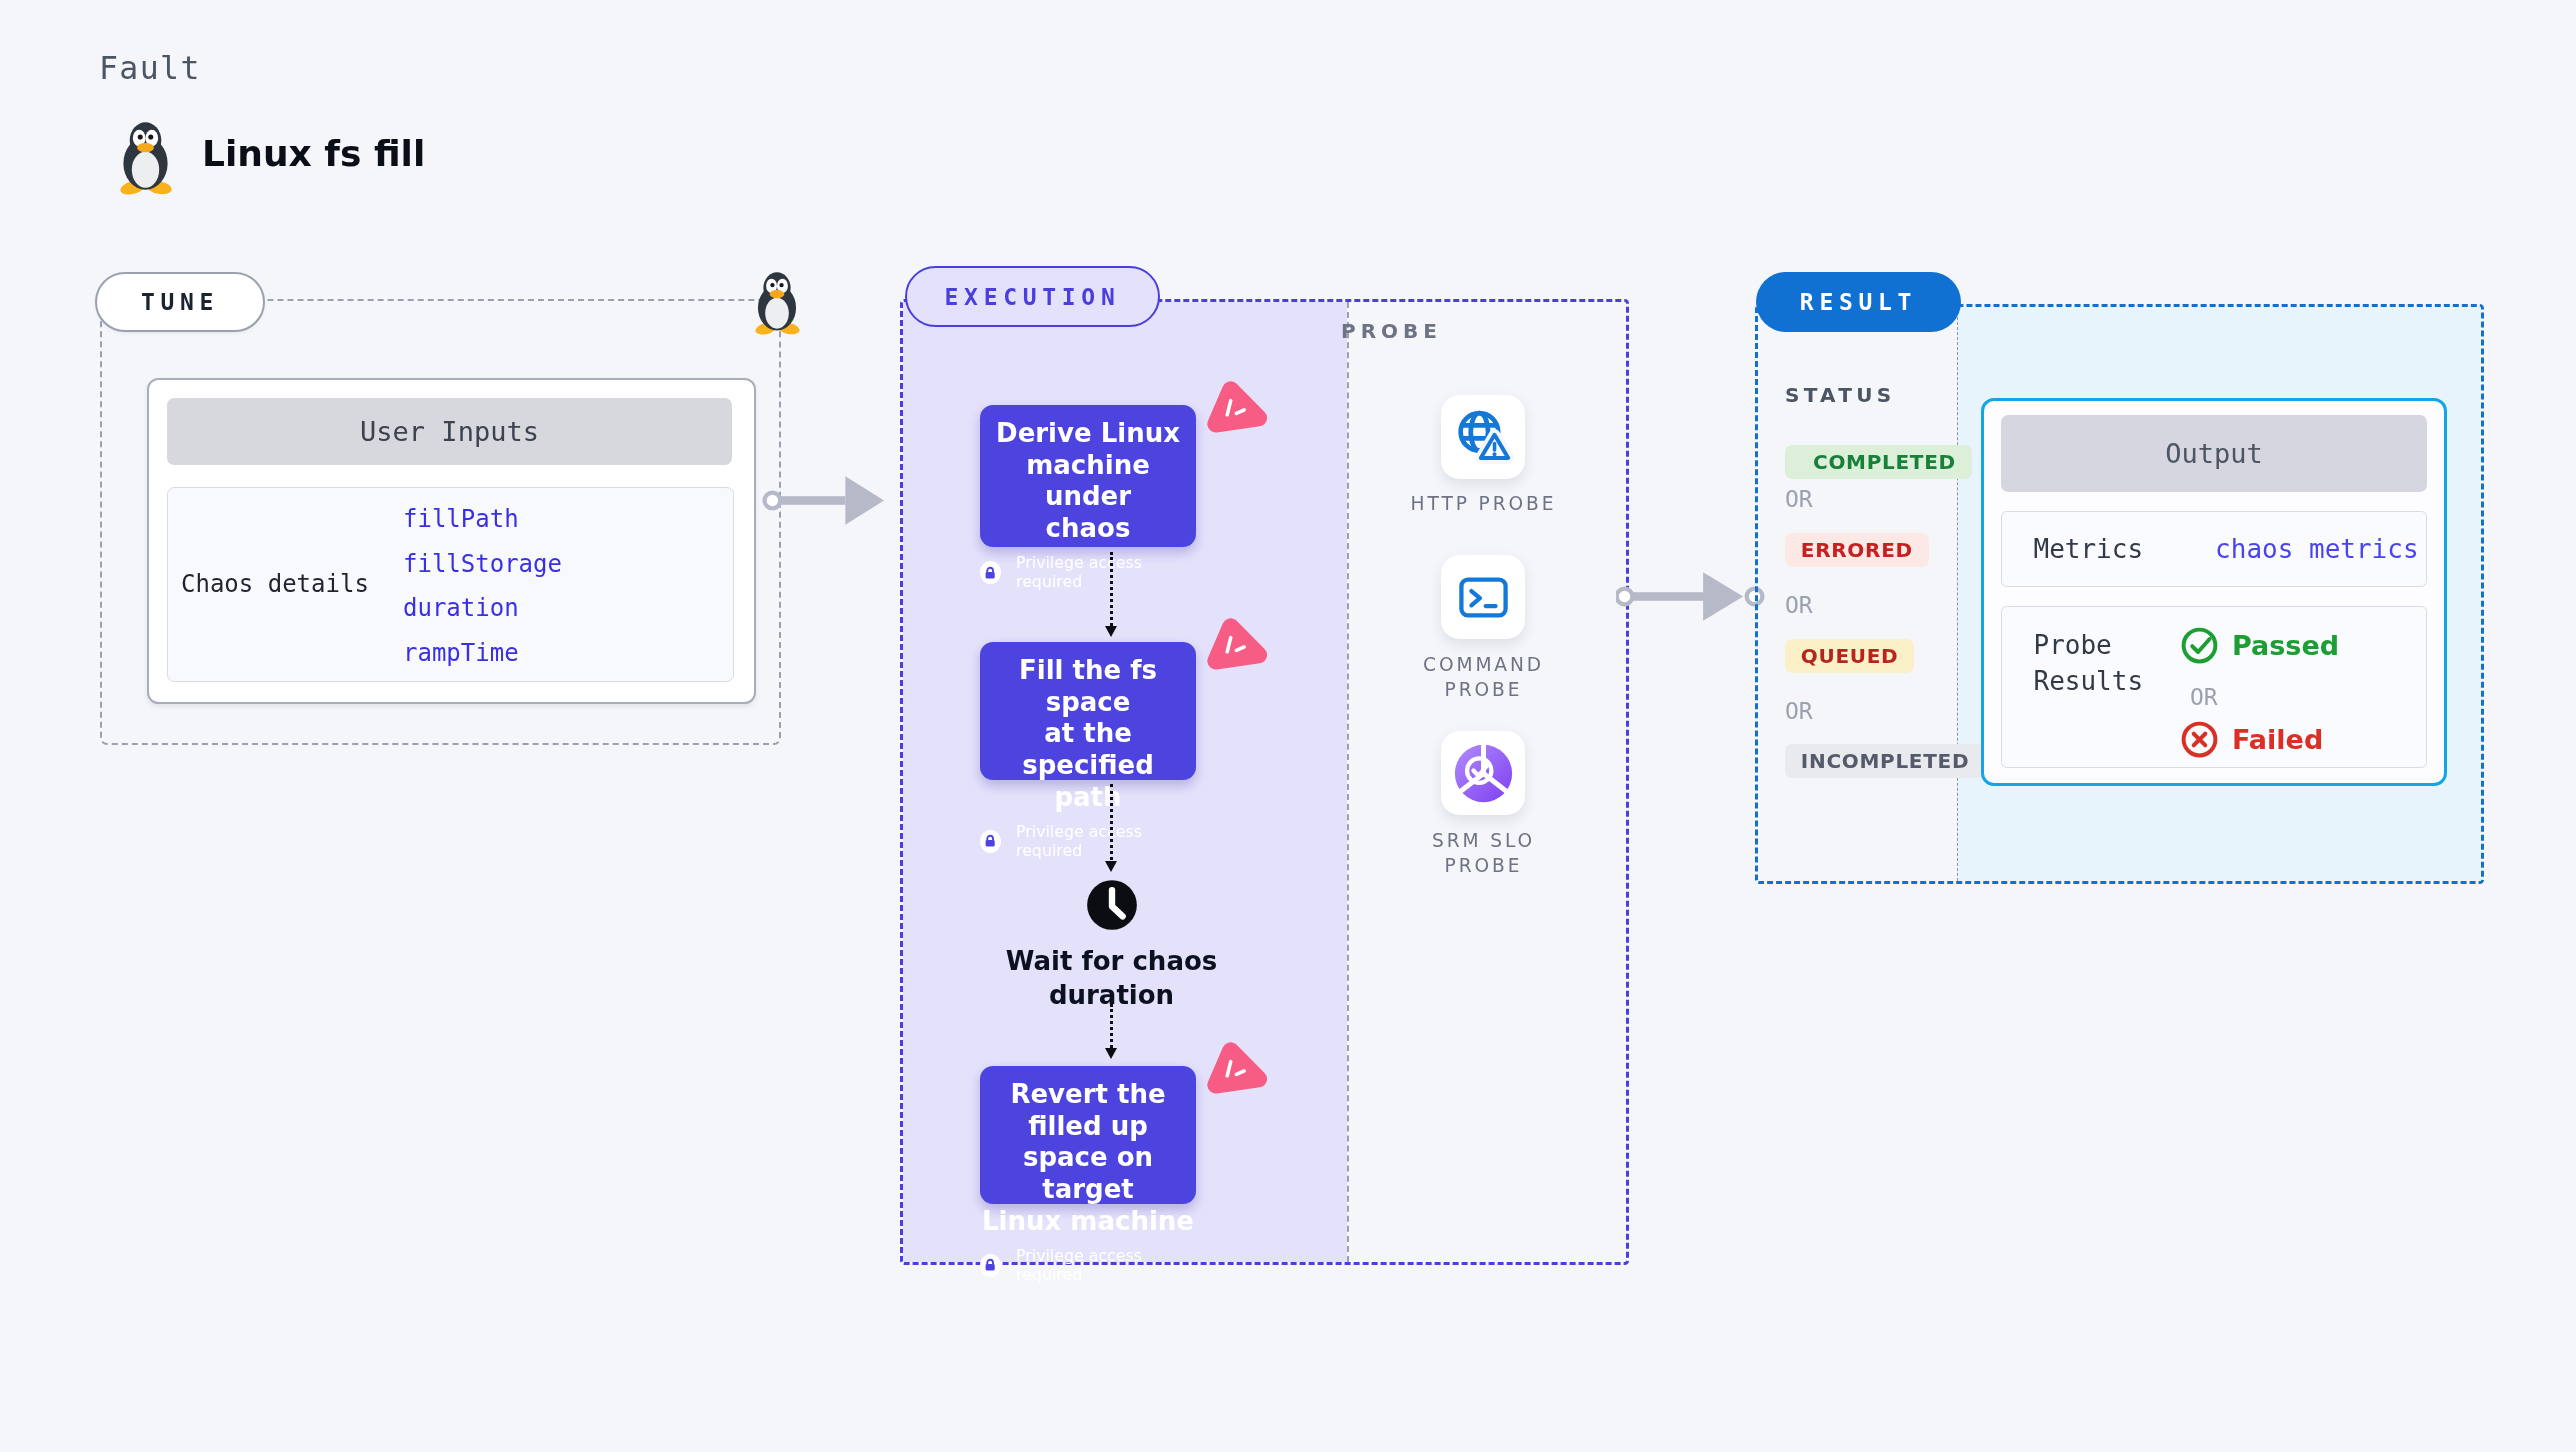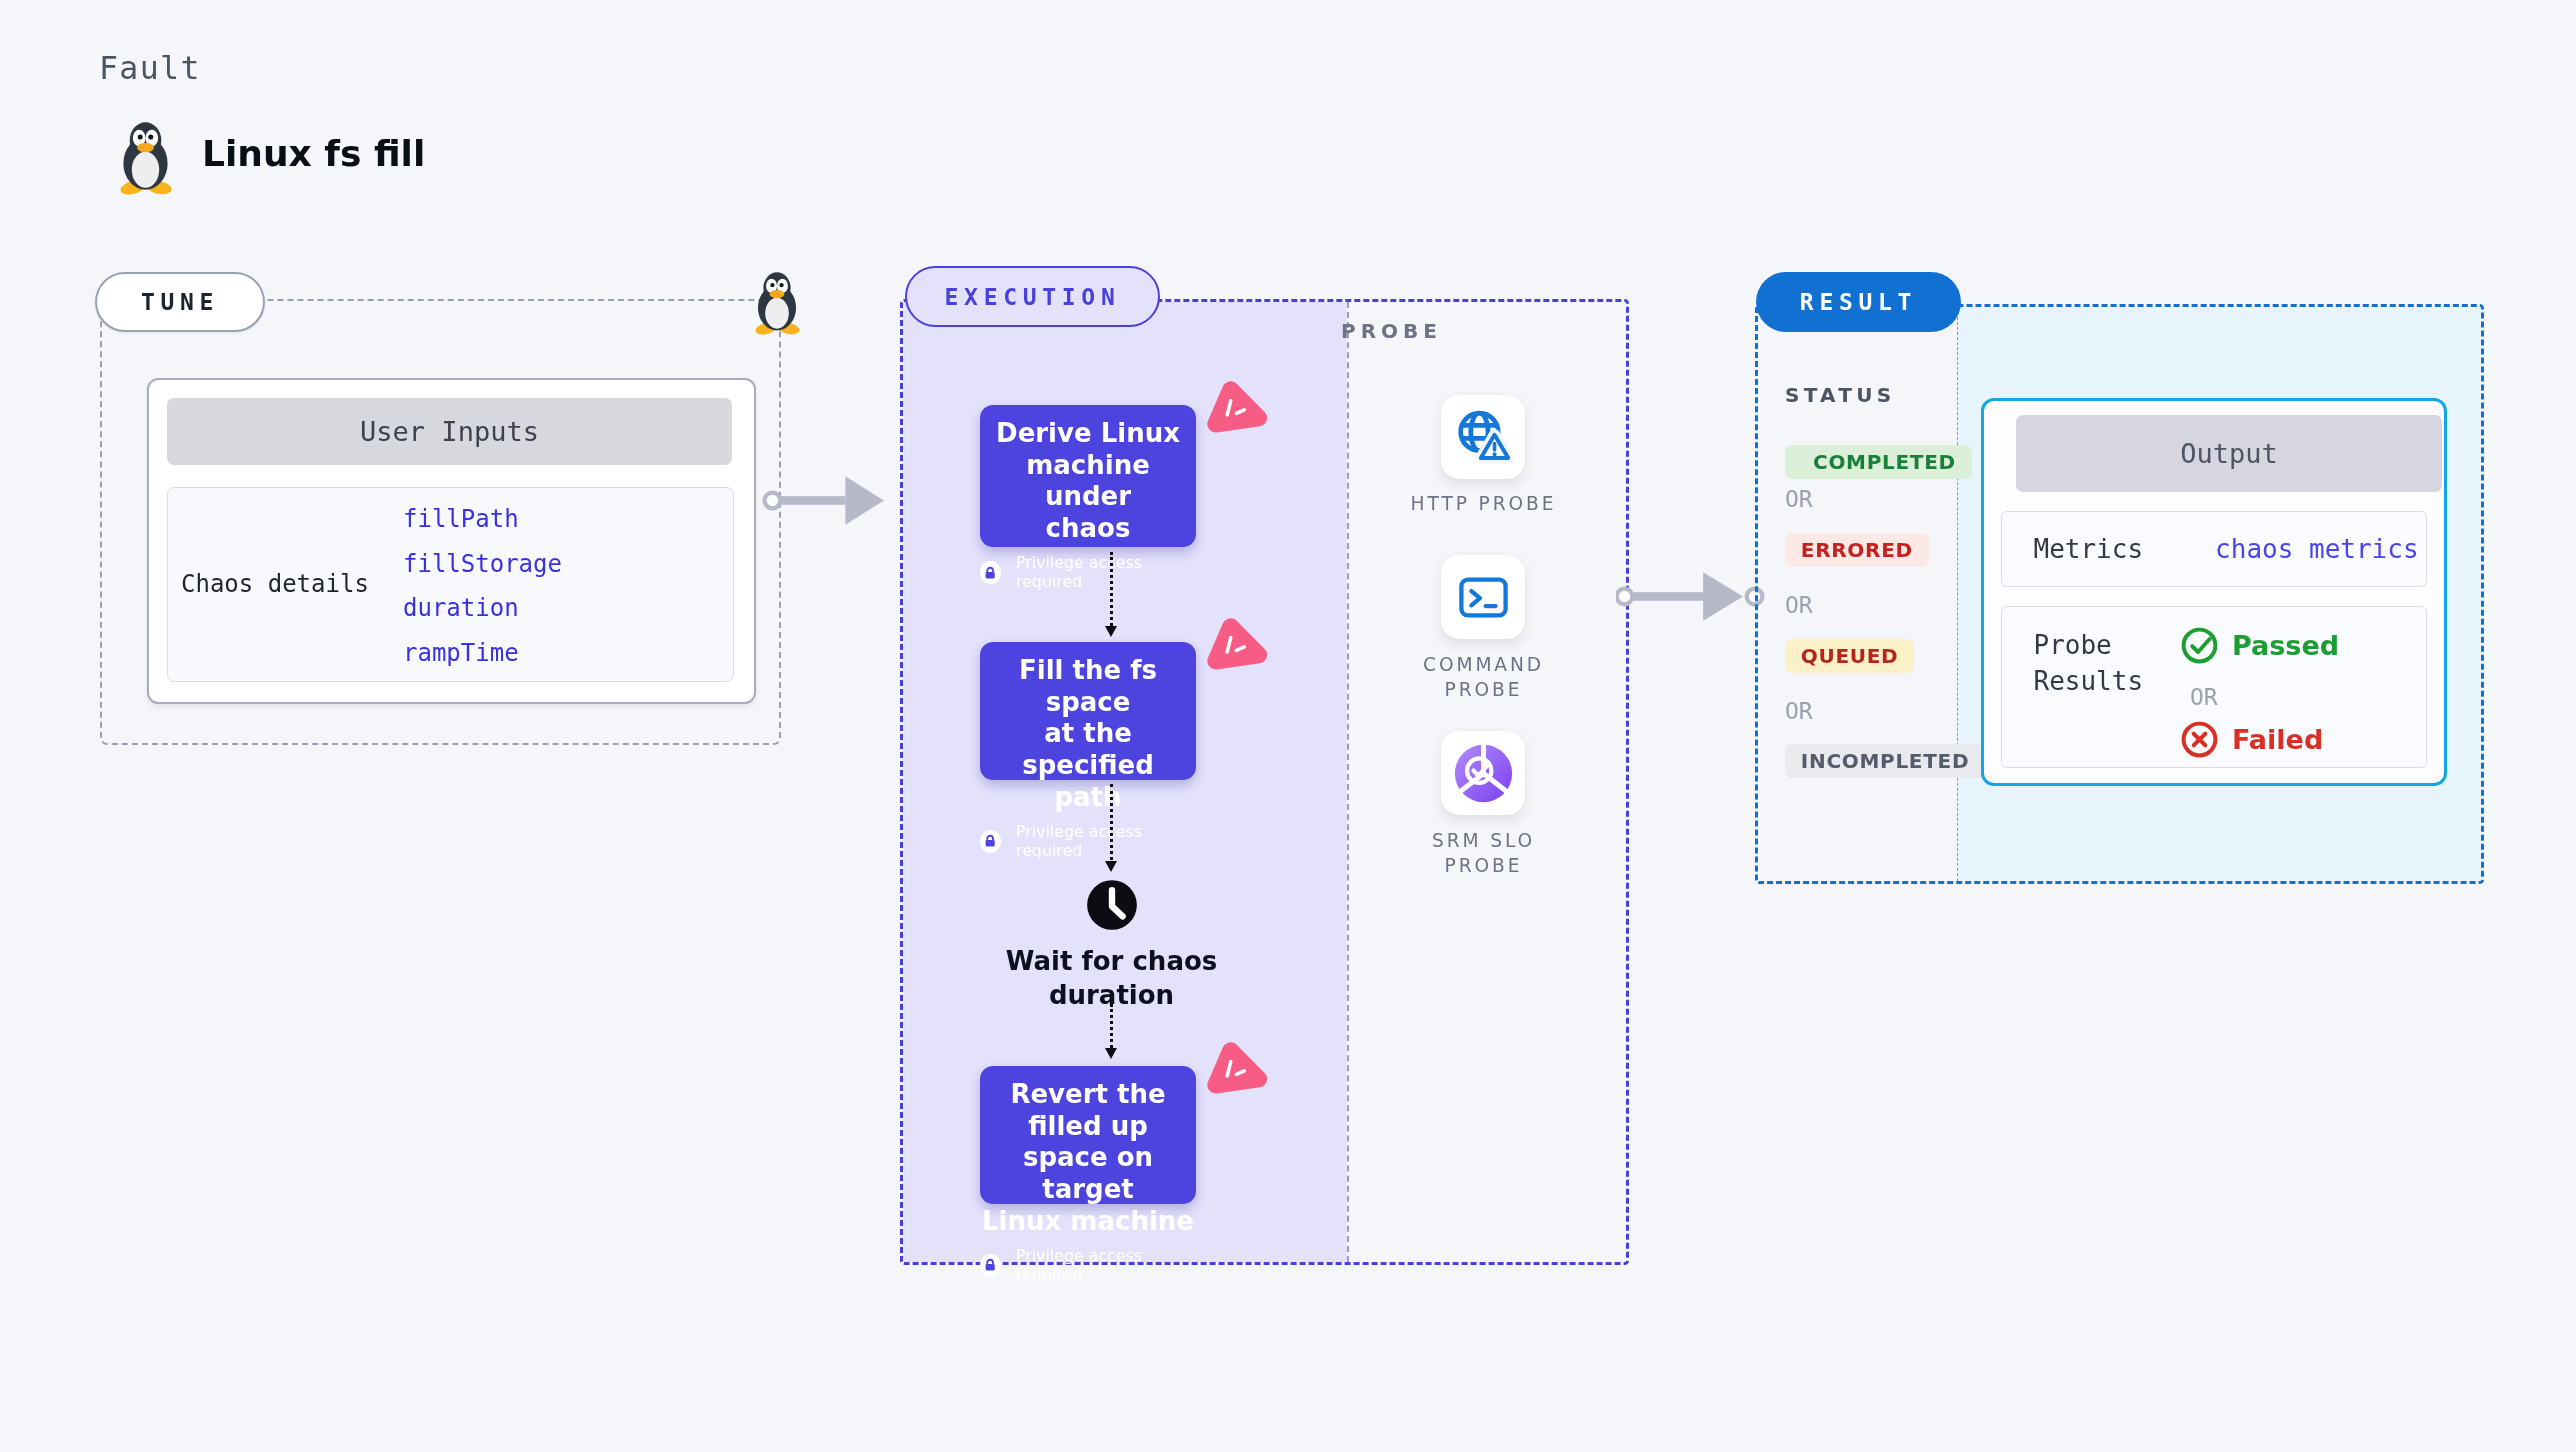--- a/index.html
+++ b/index.html
@@ -75,21 +75,21 @@
   .chip-completed{top:445px;background:var(--green-bg);color:var(--green-text);padding-left:28px;}
   .chip-errored{top:533px;background:var(--red-bg);color:var(--red-text);}
   .chip-queued{top:639px;background:var(--yellow-bg);color:var(--yellow-text);}
   .chip-incompleted{top:744px;background:var(--gray-badge-bg);color:var(--gray-badge-text);}
   .or-label{left:1785px;font-size:23px;color:var(--or-gray);}
   .or-1{top:486px;} .or-2{top:592px;} .or-3{top:698px;}
 
   .output-card{left:1981px;top:398px;width:466px;height:388px;background:#fdfdff;
                border:3.6px solid var(--output-border);border-radius:13px;box-sizing:border-box;}
   .output-header{left:2001px;top:415px;width:426px;height:77px;background:#d6d6e0;border-radius:7.2px;
-                 display:flex;align-items:center;justify-content:center;font-size:27px;color:#4b5563;margin-left:15px;}
+                 display:flex;align-items:center;justify-content:center;font-size:27px;color:#4b5563;}
   .output-row{left:2001px;width:426px;background:#fafbfe;border:1.4px solid #d9dce5;border-radius:5.7px;box-sizing:border-box;}
   .metrics-row{top:511px;height:76px;display:flex;align-items:center;}
   .metrics-label{font-size:26px;color:#333a47;margin-left:31.5px;}
   .metrics-link{font-size:26px;color:var(--link-blue);margin-left:72px;}
   .probe-results-row{top:606px;height:162px;}
   .probe-results-label{position:absolute;left:31.5px;top:20px;font-size:26px;color:#333a47;line-height:1.4;}
   .verdict{position:absolute;display:flex;align-items:center;gap:13px;}
   .verdict-passed{left:178px;top:18.6px;}
   .verdict-failed{left:178px;top:113px;}
   .verdict-text{font-size:27px;font-weight:bold;}

